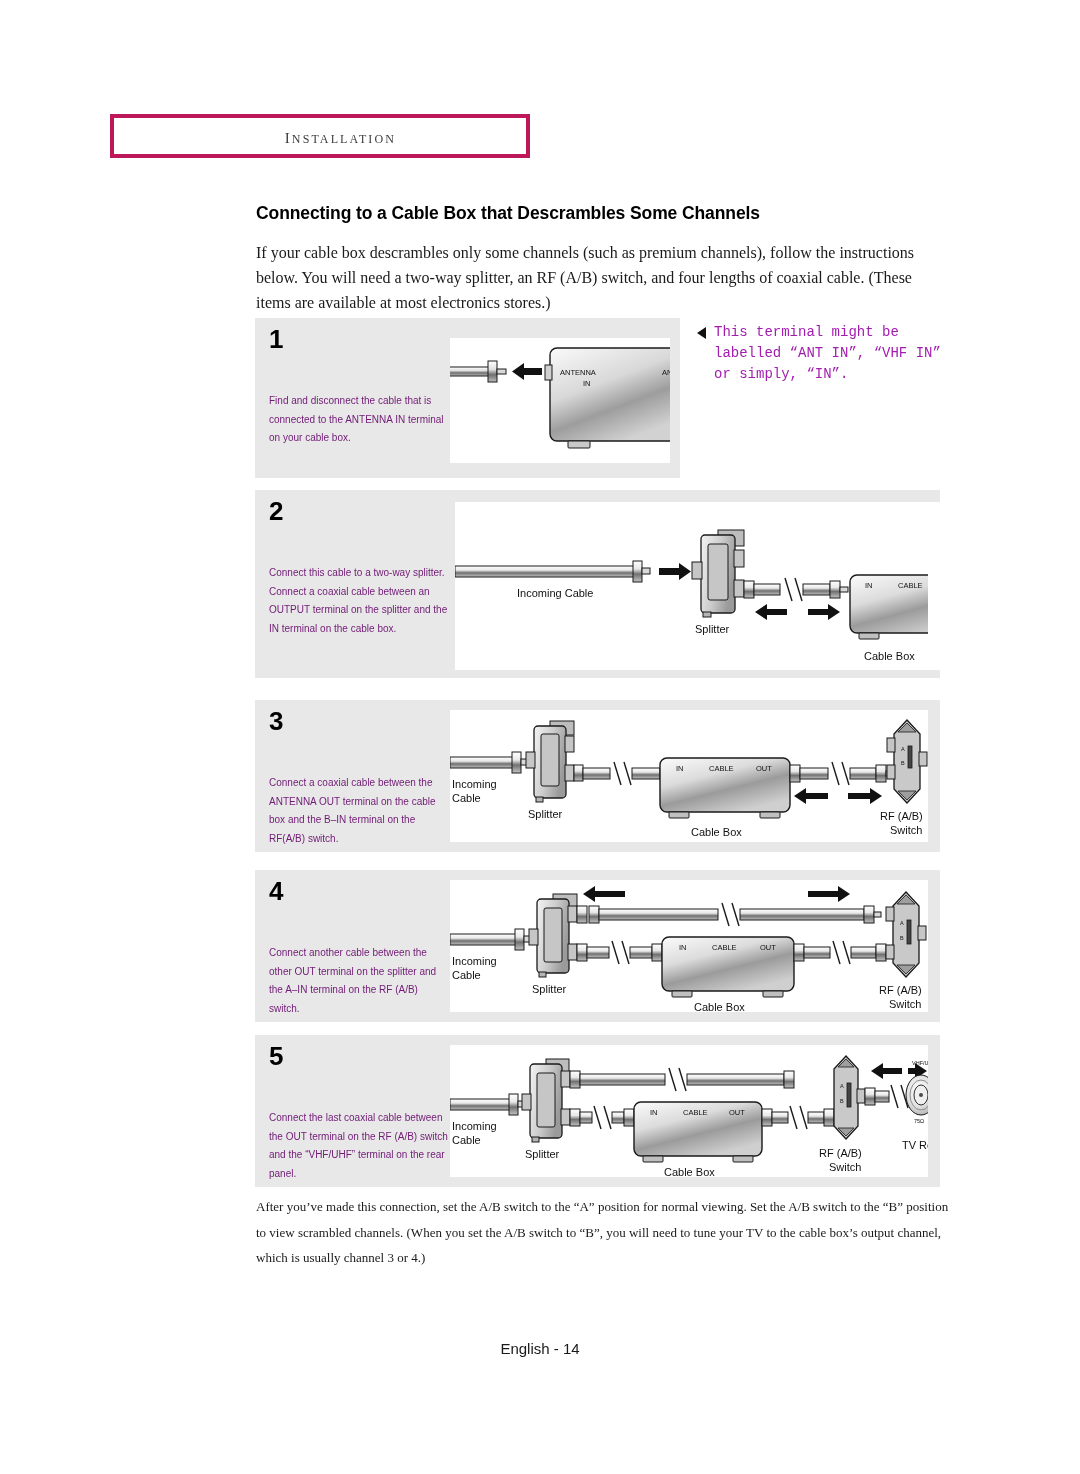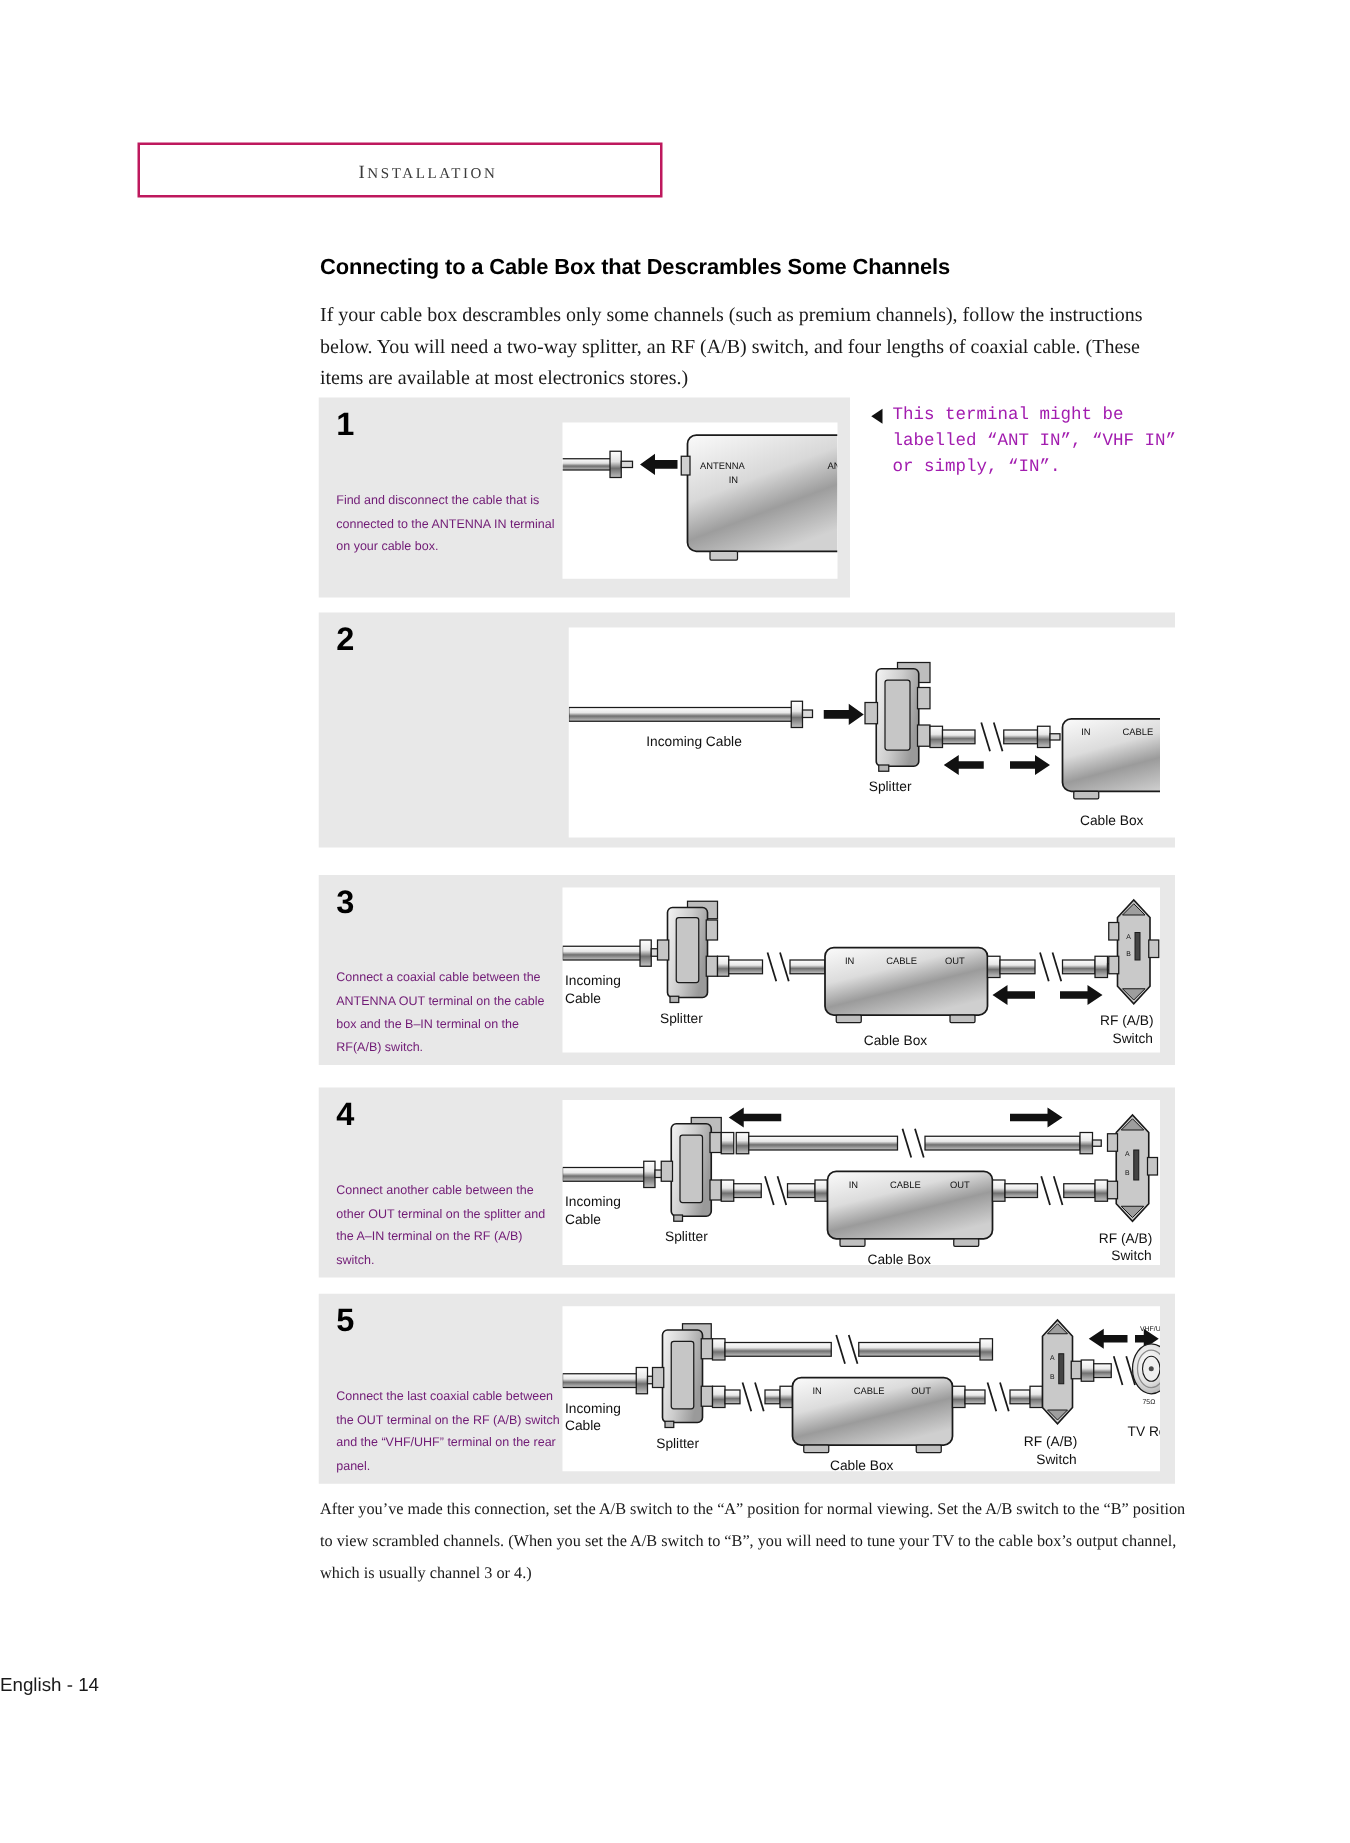--- a/index.html
+++ b/index.html
@@ -16,21 +16,21 @@
     overflow: hidden;
   }
 
   
   .chapter-box {
     position: absolute;
     left: 110px;
     top: 114px;
     width: 420px;
     height: 44px;
-    border: 2px solid #be185d;
+    border: 4px solid #be185d;
     box-sizing: border-box;
   }
   .chapter-label {
     position: absolute;
     right: 130px;
     top: 50%;
     transform: translateY(-50%);
     font-family: "Liberation Serif", serif;
     font-size: 17px;
     letter-spacing: 2.1px;
@@ -77,20 +77,21 @@
     line-height: 25.5px;
     color: #1a1a1a;
   }
 
   
   .footer {
     position: absolute;
     left: 0;
     top: 1340px;
     width: 1080px;
+    text-align: center;
     font-family: "Liberation Sans", sans-serif;
     font-size: 15px;
     color: #1a1a1a;
   }
 
   
   .step-panel {
     position: absolute;
     background: #e8e8e8;
     box-sizing: border-box;
@@ -216,20 +217,21 @@
         <text class="box-port-label" x="110" y="37">ANTENNA</text>
         <text class="box-port-label" x="133" y="48">IN</text>
         <text class="box-port-label" x="212" y="37">AN</text>
       </g>
     </svg>
   </div>
 </div>
 
 <div class="step-panel" style="left:255px; top:490px; width:685px; height:188px;">
   <div class="step-num">2</div>
+  <div class="step-text">Connect this cable to a two-way splitter. Connect a coaxial cable between an OUTPUT terminal on the splitter and the IN terminal on the cable box.</div>
   <div class="diagram-area" style="left:200px; top:12px; width:544px; height:168px;">
     <svg width="473" height="168" viewBox="0 0 473 168">
       <defs>
         <linearGradient id="cab2" x1="0" y1="0" x2="0" y2="1">
           <stop offset="0%" stop-color="#ffffff"></stop>
           <stop offset="38%" stop-color="#e8e8e8"></stop>
           <stop offset="62%" stop-color="#707070"></stop>
           <stop offset="100%" stop-color="#c4c4c4"></stop>
         </linearGradient>
         <linearGradient id="boxGrad2" x1="0" y1="0" x2="0.6" y2="1">

